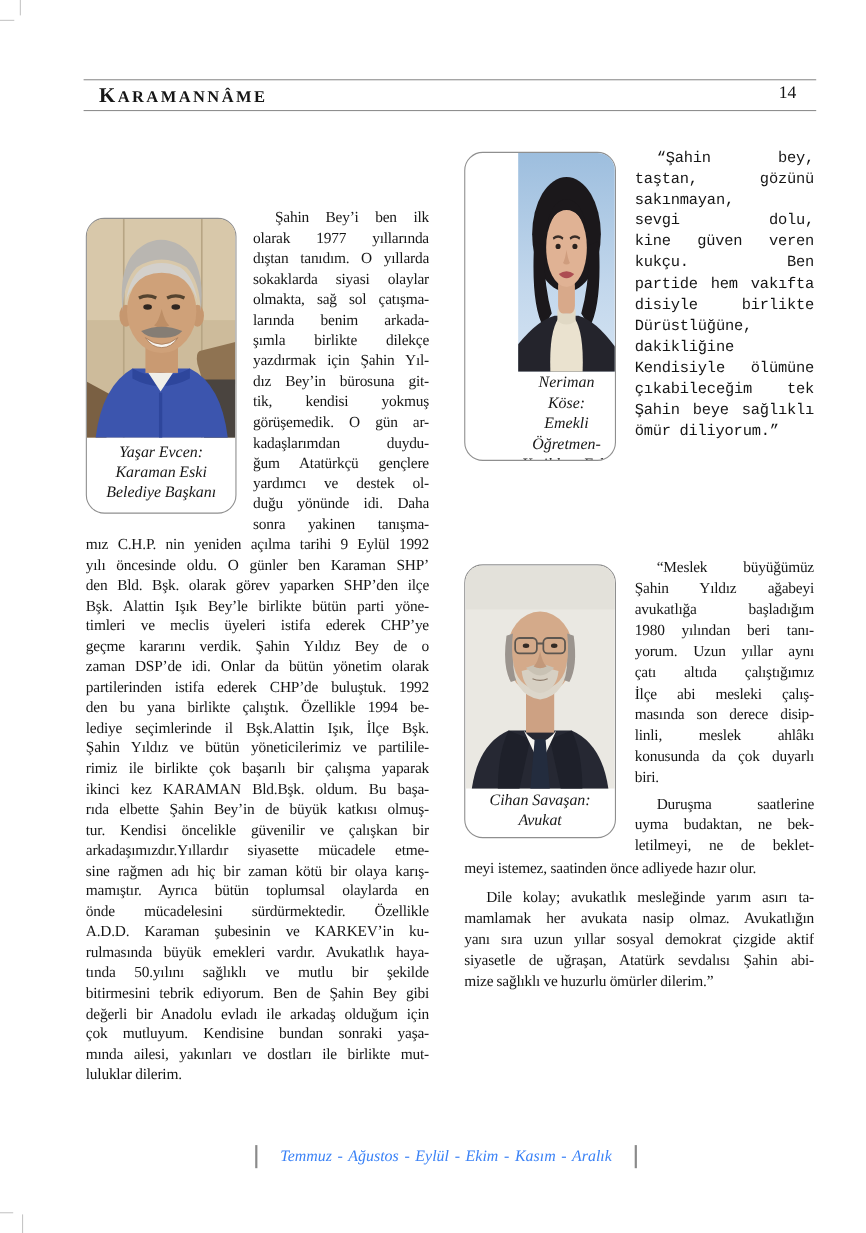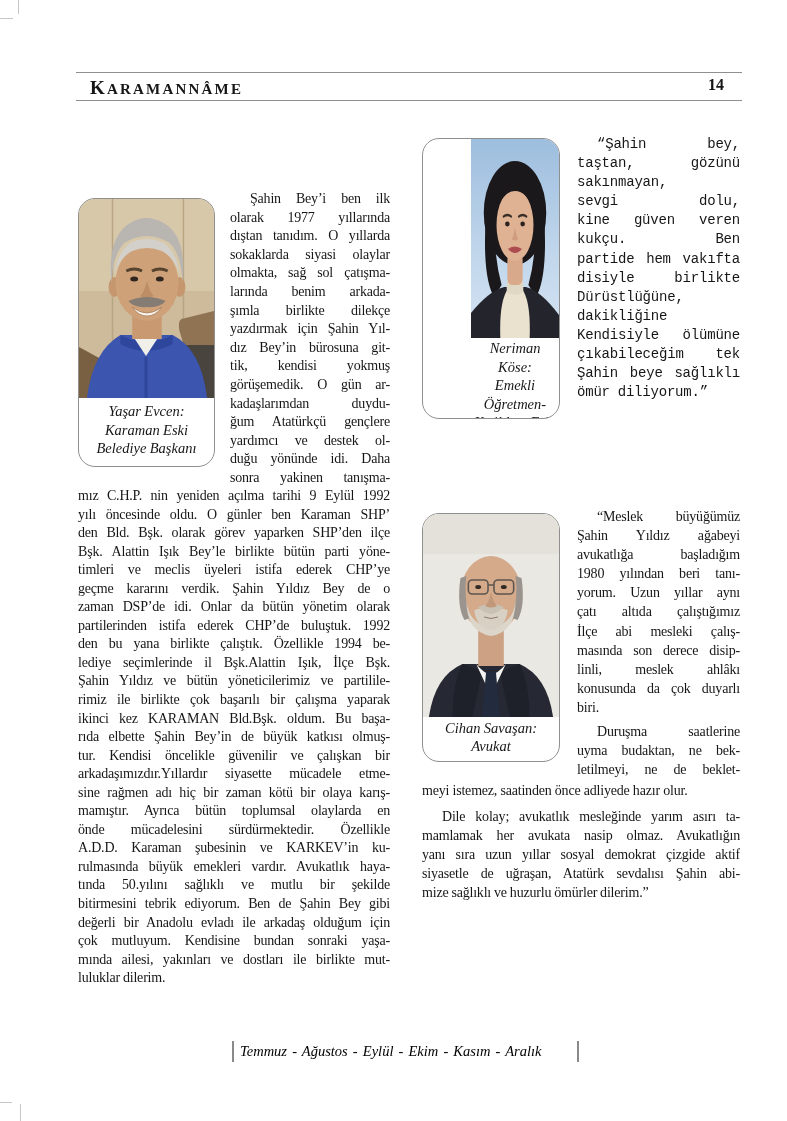--- a/index.html
+++ b/index.html
@@ -18,21 +18,21 @@
   .tlv { left:18px; top:0; width:1px; height:14px; }
   .blh { left:0; top:1102px; width:12px; height:1px; }
   .blv { left:20px; top:1104px; width:1px; height:17px; }
 
   
   .rule { position:absolute; left:76px; width:666px; height:1px; background:#8f8f8f; }
   .rule-top { top:72px; }
   .rule-bot { top:100px; }
   .masthead { position:absolute; left:90px; top:77px; font-weight:bold; font-size:15px; letter-spacing:2.2px; }
   .masthead::first-letter { font-size:19px; }
-  .pageno { position:absolute; left:650px; top:76px; width:74px; text-align:right; font-weight:bold; font-size:16px; }
+  .pageno { position:absolute; left:650px; top:76px; width:74px; text-align:right; font-weight:normal; font-size:16px; }
 
   .heading { position:absolute; left:100px; top:131px; width:300px; font-size:15.5px; font-weight:bold; }
 
   
   .frame { position:absolute; border:1px solid #8f8f8f; border-radius:17px; overflow:hidden;
            background:#fff; display:flex; flex-direction:column; }
   .f1 { left:78px;  top:198px; width:137px; height:269px; }
   .f2 { left:422px; top:138px; width:138px; height:281px;padding-left:48px; }
   .f3 { left:422px; top:513px; width:138px; height:249px;justify-content:center; }
   .pic { width:100%; flex:0 0 auto; }
@@ -59,22 +59,22 @@
   .q2b { left:577px; top:722px; width:163px; }
   .q2b .ln { line-height:19.1px;  height:19.1px; }
   .q2c { left:422px; top:781px; width:318px; font-size:14px; letter-spacing:-0.2px;
          line-height:19px; height:19px; text-align:left; }
   .q2d { left:422px; top:807px; width:318px; }
   .q2d .ln { line-height:19px; height:19px; }
 
   
   .fbar { position:absolute; top:1041px; width:2px; height:21px; background:#8a8a8a; }
   .fbar-l { left:232px; } .fbar-r { left:577px; }
-  .footer-months { position:absolute; left:240px; top:1043px; width:331px; 
-                   font-style:italic; font-size:14.5px; word-spacing:1.5px; color:#000000; }
+  .footer-months { position:absolute; left:240px; top:1043px; width:331px; text-align:center;
+                   font-style:italic; font-size:14.5px; word-spacing:1.5px; color:#3b82f6; }
 </style>
 </head>
 <body>
 
 <div class="page">
 
   <span class="mark tlh"></span>
   <span class="mark tlv"></span>
   <span class="mark blh"></span>
   <span class="mark blv"></span>

